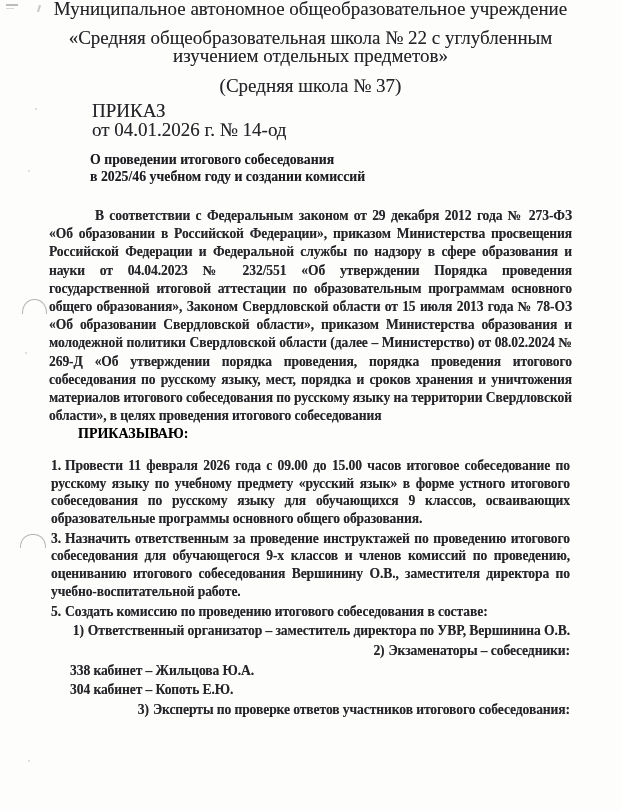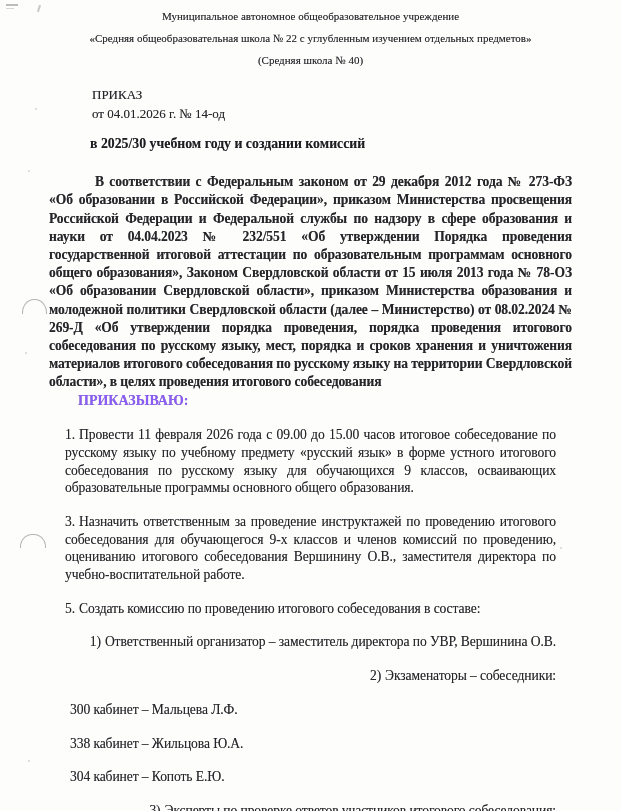--- a/index.html
+++ b/index.html
@@ -8,30 +8,29 @@
     background: #fdfdfc;
     overflow: hidden;
     position: relative;
     font-family: "Liberation Serif", "DejaVu Serif", serif;
     color: #26262a;
   }
   .page { position: absolute; inset: 0; }
   .txt { text-shadow: 0 0 0.4px rgba(45,45,50,0.45); }
 
   .header {
-    padding-top: 7px;
     text-align: center;
-    font-size: 11px;
+    font-size: 19px;
     line-height: 18.2px;
   }
-  .header .l2 { max-width: 505px; margin: 4px auto; }
+  .header .l2 { max-width: 505px; margin: 11px auto; }
 
   .prikaz-block {
-    margin: 15px 0 0 92px;
-    font-size: 13px;
+    margin: 6px 0 0 92px;
+    font-size: 19px;
     line-height: 19px;
   }
 
   .subject-block {
     margin: 12px 0 0 90px;
     font-weight: bold;
     font-size: 13.8px;
     line-height: 17.6px;
     color: #1d1d22;
   }
@@ -45,31 +44,31 @@
     line-height: 18.2px;
     letter-spacing: -0.1px;
     font-weight: bold;
   }
 
   .resolve {
     margin: 0 0 0 78px;
     font-weight: bold;
     font-size: 14px;
     line-height: 18.5px;
-    color: #8b5cf6;
+    color: #000000;
   }
 
   .items {
     margin: 13px 0 0 49px;
     width: 523px;
     font-size: 13.6px;
     line-height: 17.7px;
     letter-spacing: -0.1px;
   }
-  .items p { margin: 16px; text-align: justify; }
+  .items p { margin: 2px; text-align: justify; font-weight: bold; }
   .items p.sub { margin-left: 15px; text-align: right; }
   .items p.cab { margin-left: 21px; text-align: left; }
   .num { padding-right: 4px; }
 
   
   .arc {
     position: absolute;
     border: 1.3px solid #9b9b98;
     border-bottom: none;
     background: transparent;
@@ -101,44 +100,44 @@
   <div class="arc arc-bottom"></div>
   <div class="speck s1"></div>
   <div class="speck s2"></div>
   <div class="speck s3"></div>
   <div class="speck s4"></div>
   <div class="speck s5"></div>
 
   <div class="header txt">
     <div>Муниципальное автономное общеобразовательное учреждение</div>
     <div class="l2">«Средняя общеобразовательная школа № 22 с углубленным изучением отдельных предметов»</div>
-    <div>(Средняя школа № 40)</div>
+    <div>(Средняя школа № 37)</div>
   </div>
 
   <div class="prikaz-block txt">
     <div>ПРИКАЗ</div>
     <div>от 04.01.2026 г. № 14-од</div>
   </div>
 
   <div class="subject-block txt">
-    <div>в 2025/30 учебном году и создании комиссий</div>
+    <div>О проведении итогового собеседования</div>
+    <div>в 2025/46 учебном году и создании комиссий</div>
   </div>
 
   <p class="preamble txt">В соответствии с Федеральным законом от 29 декабря 2012 года № 273-ФЗ «Об образовании в Российской Федерации», приказом Министерства просвещения Российской Федерации и Федеральной службы по надзору в сфере образования и науки от 04.04.2023 № 232/551 «Об утверждении Порядка проведения государственной итоговой аттестации по образовательным программам основного общего образования», Законом Свердловской области от 15 июля 2013 года № 78-ОЗ «Об образовании Свердловской области», приказом Министерства образования и молодежной политики Свердловской области (далее – Министерство) от 08.02.2024 № 269-Д «Об утверждении порядка проведения, порядка проведения итогового собеседования по русскому языку, мест, порядка и сроков хранения и уничтожения материалов итогового собеседования по русскому языку на территории Свердловской области», в целях проведения итогового собеседования</p>
 
   <div class="resolve txt">ПРИКАЗЫВАЮ:</div>
 
   <div class="items txt">
     <p><span class="num">1.</span><span>Провести 11 февраля 2026 года с 09.00 до 15.00 часов итоговое собеседование по русскому языку по учебному предмету «русский язык» в форме устного итогового собеседования по русскому языку для обучающихся 9 классов, осваивающих образовательные программы основного общего образования.</span></p>
     <p><span class="num">3.</span><span>Назначить ответственным за проведение инструктажей по проведению итогового собеседования для обучающегося 9-х классов и членов комиссий по проведению, оцениванию итогового собеседования Вершинину О.В., заместителя директора по учебно-воспитательной работе.</span></p>
     <p><span class="num">5.</span><span>Создать комиссию по проведению итогового собеседования в составе:</span></p>
 
     <p class="sub"><span class="num">1)</span><span>Ответственный организатор – заместитель директора по УВР,  Вершинина О.В.</span></p>
     <p class="sub"><span class="num">2)</span><span>Экзаменаторы – собеседники:</span></p>
 
-    <p class="cab">300 кабинет – Мальцева Л.Ф.</p>
     <p class="cab">338 кабинет – Жильцова Ю.А.</p>
     <p class="cab">304 кабинет – Копоть Е.Ю.</p>
 
     <p class="sub"><span class="num">3)</span><span>Эксперты  по проверке ответов участников итогового собеседования:</span></p>
   </div>
 
 </div>
 
 </body></html>

